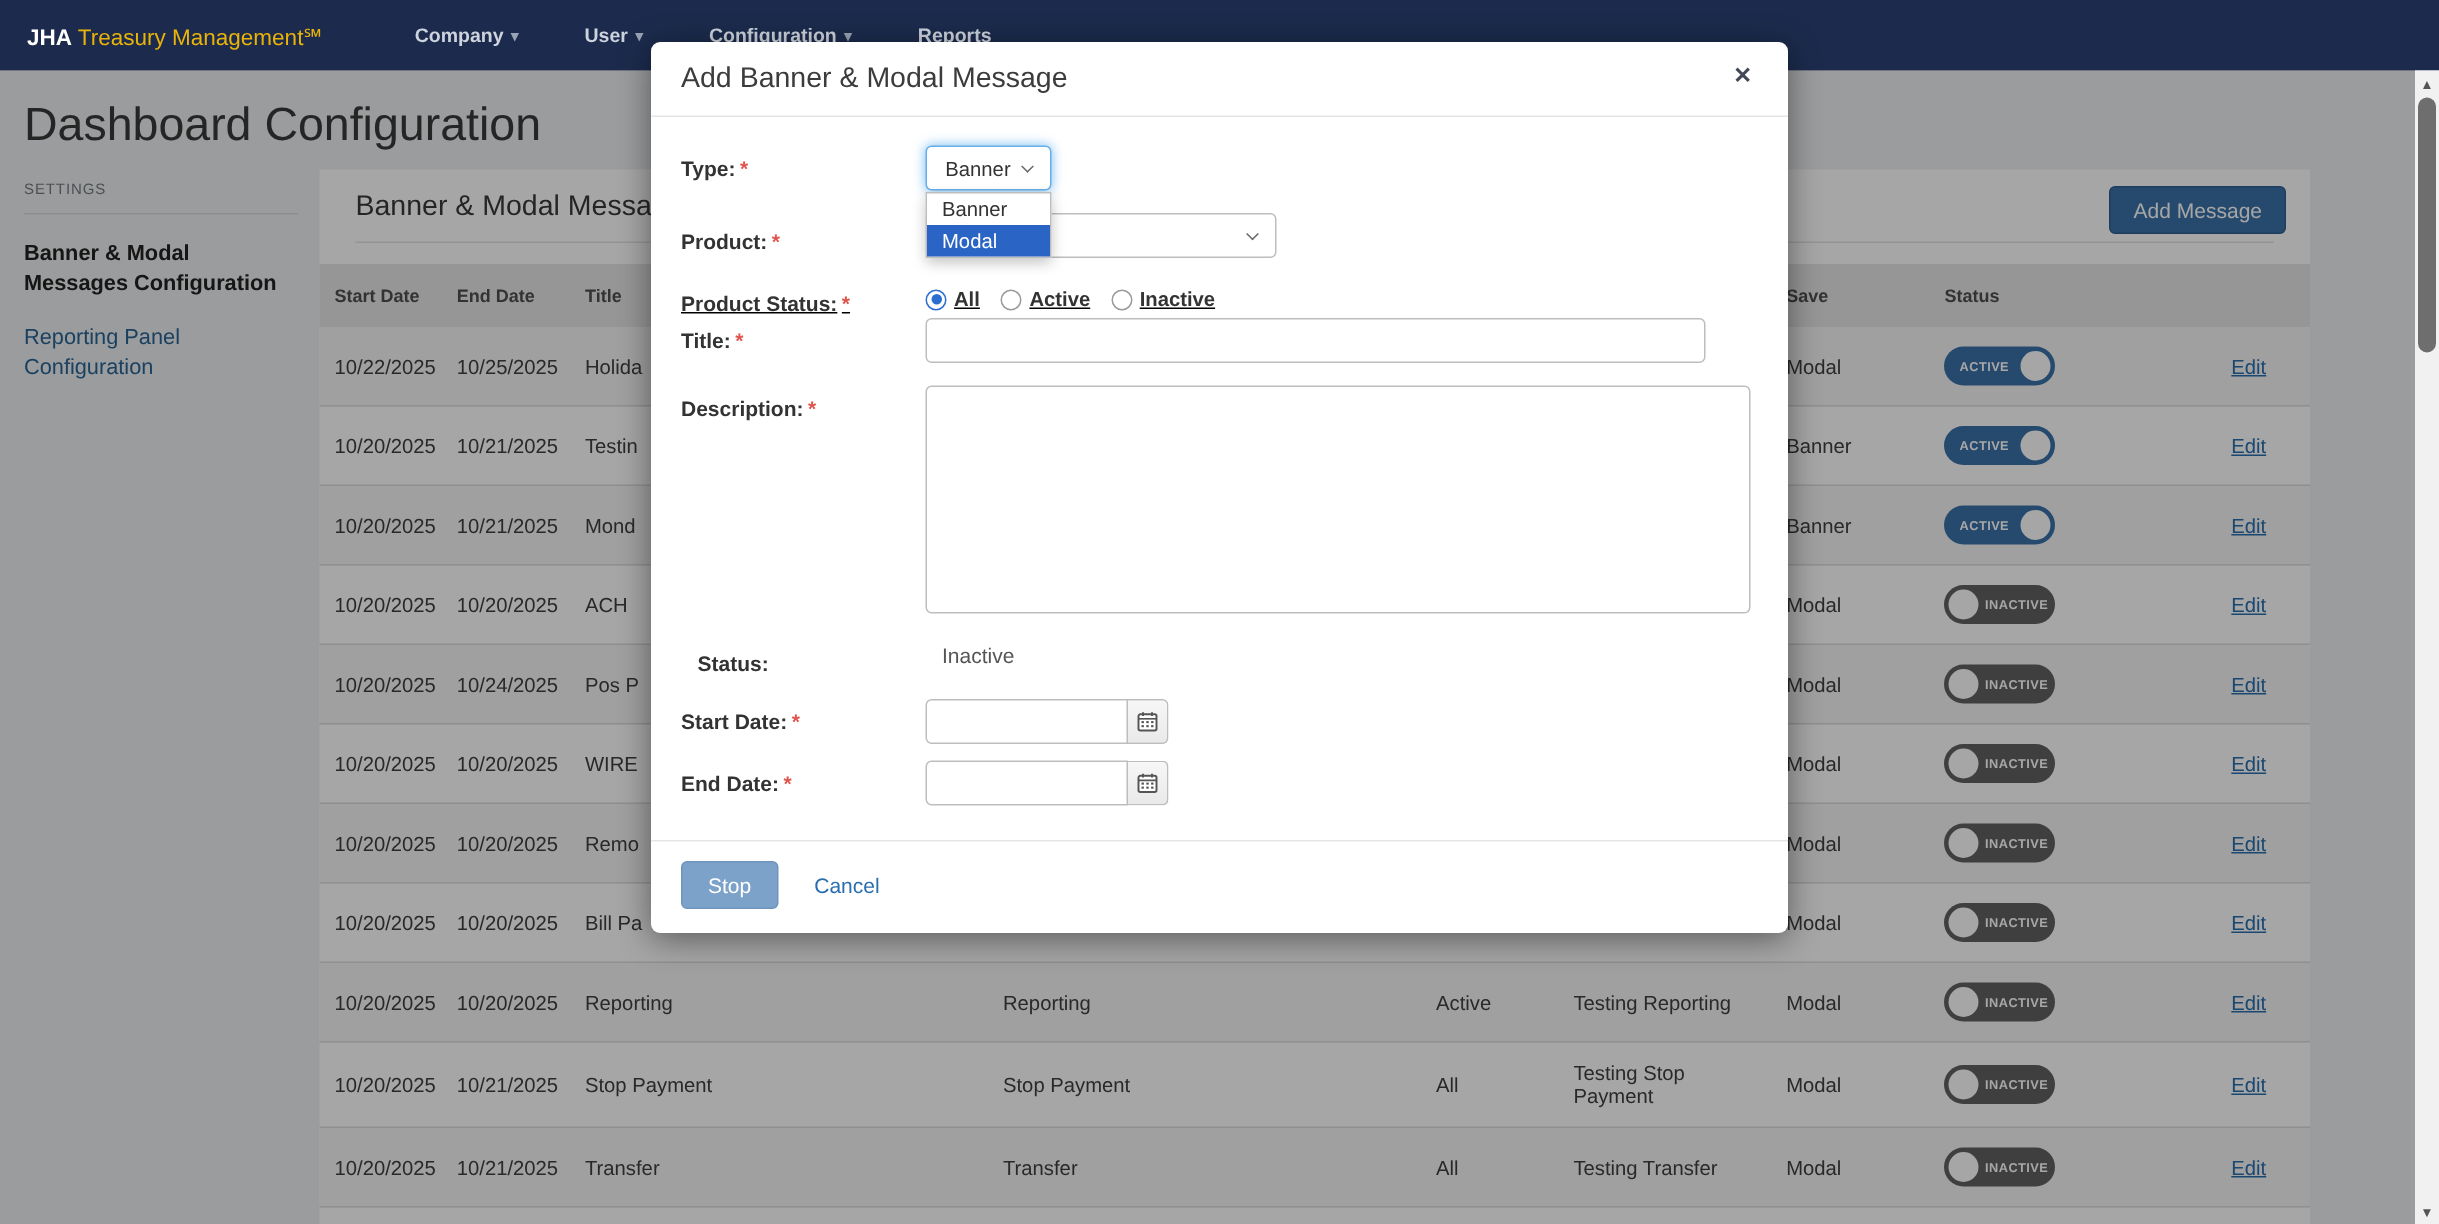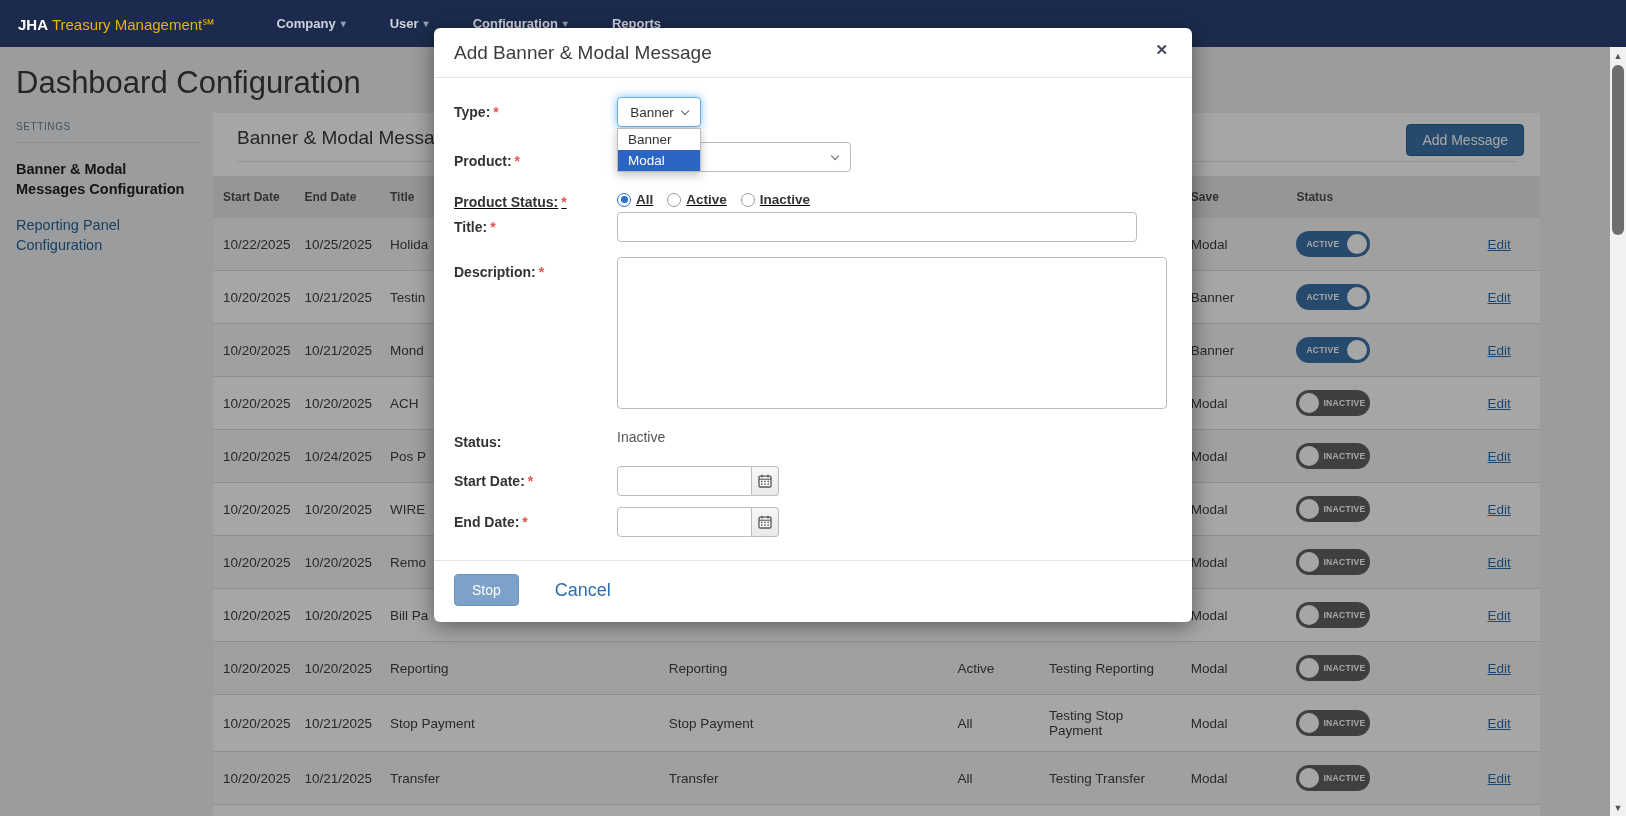--- a/index.html
+++ b/index.html
@@ -76,21 +76,21 @@
   .rdo.on::after { content:''; position:absolute; left:2.5px; top:2.5px; width:7px; height:7px; border-radius:50%; background:#2a6fd0; }
   .radio-opt span.rl { font-size:13.5px; font-weight:bold; color:#333; }
   input.txt { width:520px; padding:0 8px; outline:none; }
   textarea.ta { width:550px; height:152px; border:1px solid #bdbdbd; border-radius:4px; resize:none; outline:none; font-family:"Liberation Sans",sans-serif; font-size:13.5px; padding:6px 8px; }
   .status-val { font-size:14px; color:#555; padding-top:2px; }
   .dgroup { display:flex; }
   input.date { width:135px; padding:0 8px; outline:none; border-top-right-radius:0; border-bottom-right-radius:0; }
   .cal-btn { width:27px; height:30px; border:1px solid #bdbdbd; border-left:none; border-radius:0 4px 4px 0; background:linear-gradient(#f7f7f7,#e9e9e9); display:flex; align-items:center; justify-content:center; cursor:pointer; }
   .m-foot { border-top:1px solid #e5e5e5; padding:13px 20px 16px; display:flex; align-items:center; }
   .btn-save { background:var(--save-button,#7da2c9); border:1px solid #6f94bd; color:#fff; font-size:14px; padding:7px 17px; border-radius:4px; cursor:pointer; }
-  .btn-cancel { margin-left:36px; color:var(--edit-link,#2a6fad); font-size:18px; cursor:pointer; }
+  .btn-cancel { margin-left:24px; color:var(--edit-link,#2a6fad); font-size:14px; cursor:pointer; }
 
   
   .sbar { position:absolute; right:0; top:47px; width:16px; bottom:0; background:#f1f1f1; z-index:40; }
   .sb-arrow { height:17px; display:flex; align-items:center; justify-content:center; font-size:9px; color:#555; cursor:pointer; }
   .sb-arrow.down { position:absolute; bottom:0; left:0; right:0; }
   .sb-thumb { position:absolute; left:2px; right:2px; top:18px; height:170px; background:#6e6e6e; border-radius:6px; cursor:pointer; }
 </style>
 </head>
 <body>
 
@@ -403,21 +403,21 @@
     <div class="frow">
       <div class="flabel"><span>Title:</span><span class="req">*</span></div>
       <input class="ctl txt" type="text" value="" style="">
     </div>
 
     <div class="frow" style="margin-bottom:18px;">
       <div class="flabel"><span>Description:</span><span class="req">*</span></div>
       <textarea class="ta" style=""></textarea>
     </div>
 
-    <div class="frow" style="margin-bottom:16px;">
+    <div class="frow" style="margin-bottom:16px;margin-left:11px;">
       <div class="flabel"><span>Status:</span></div>
       <div class="status-val">Inactive</div>
     </div>
 
     <div class="frow" style="margin-bottom:11px;">
       <div class="flabel"><span>Start Date:</span><span class="req">*</span></div>
       <div class="dgroup">
         <input class="ctl date" type="text" value="" style="">
         <div class="cal-btn">
           <svg width="14" height="14" viewBox="0 0 14 14">

